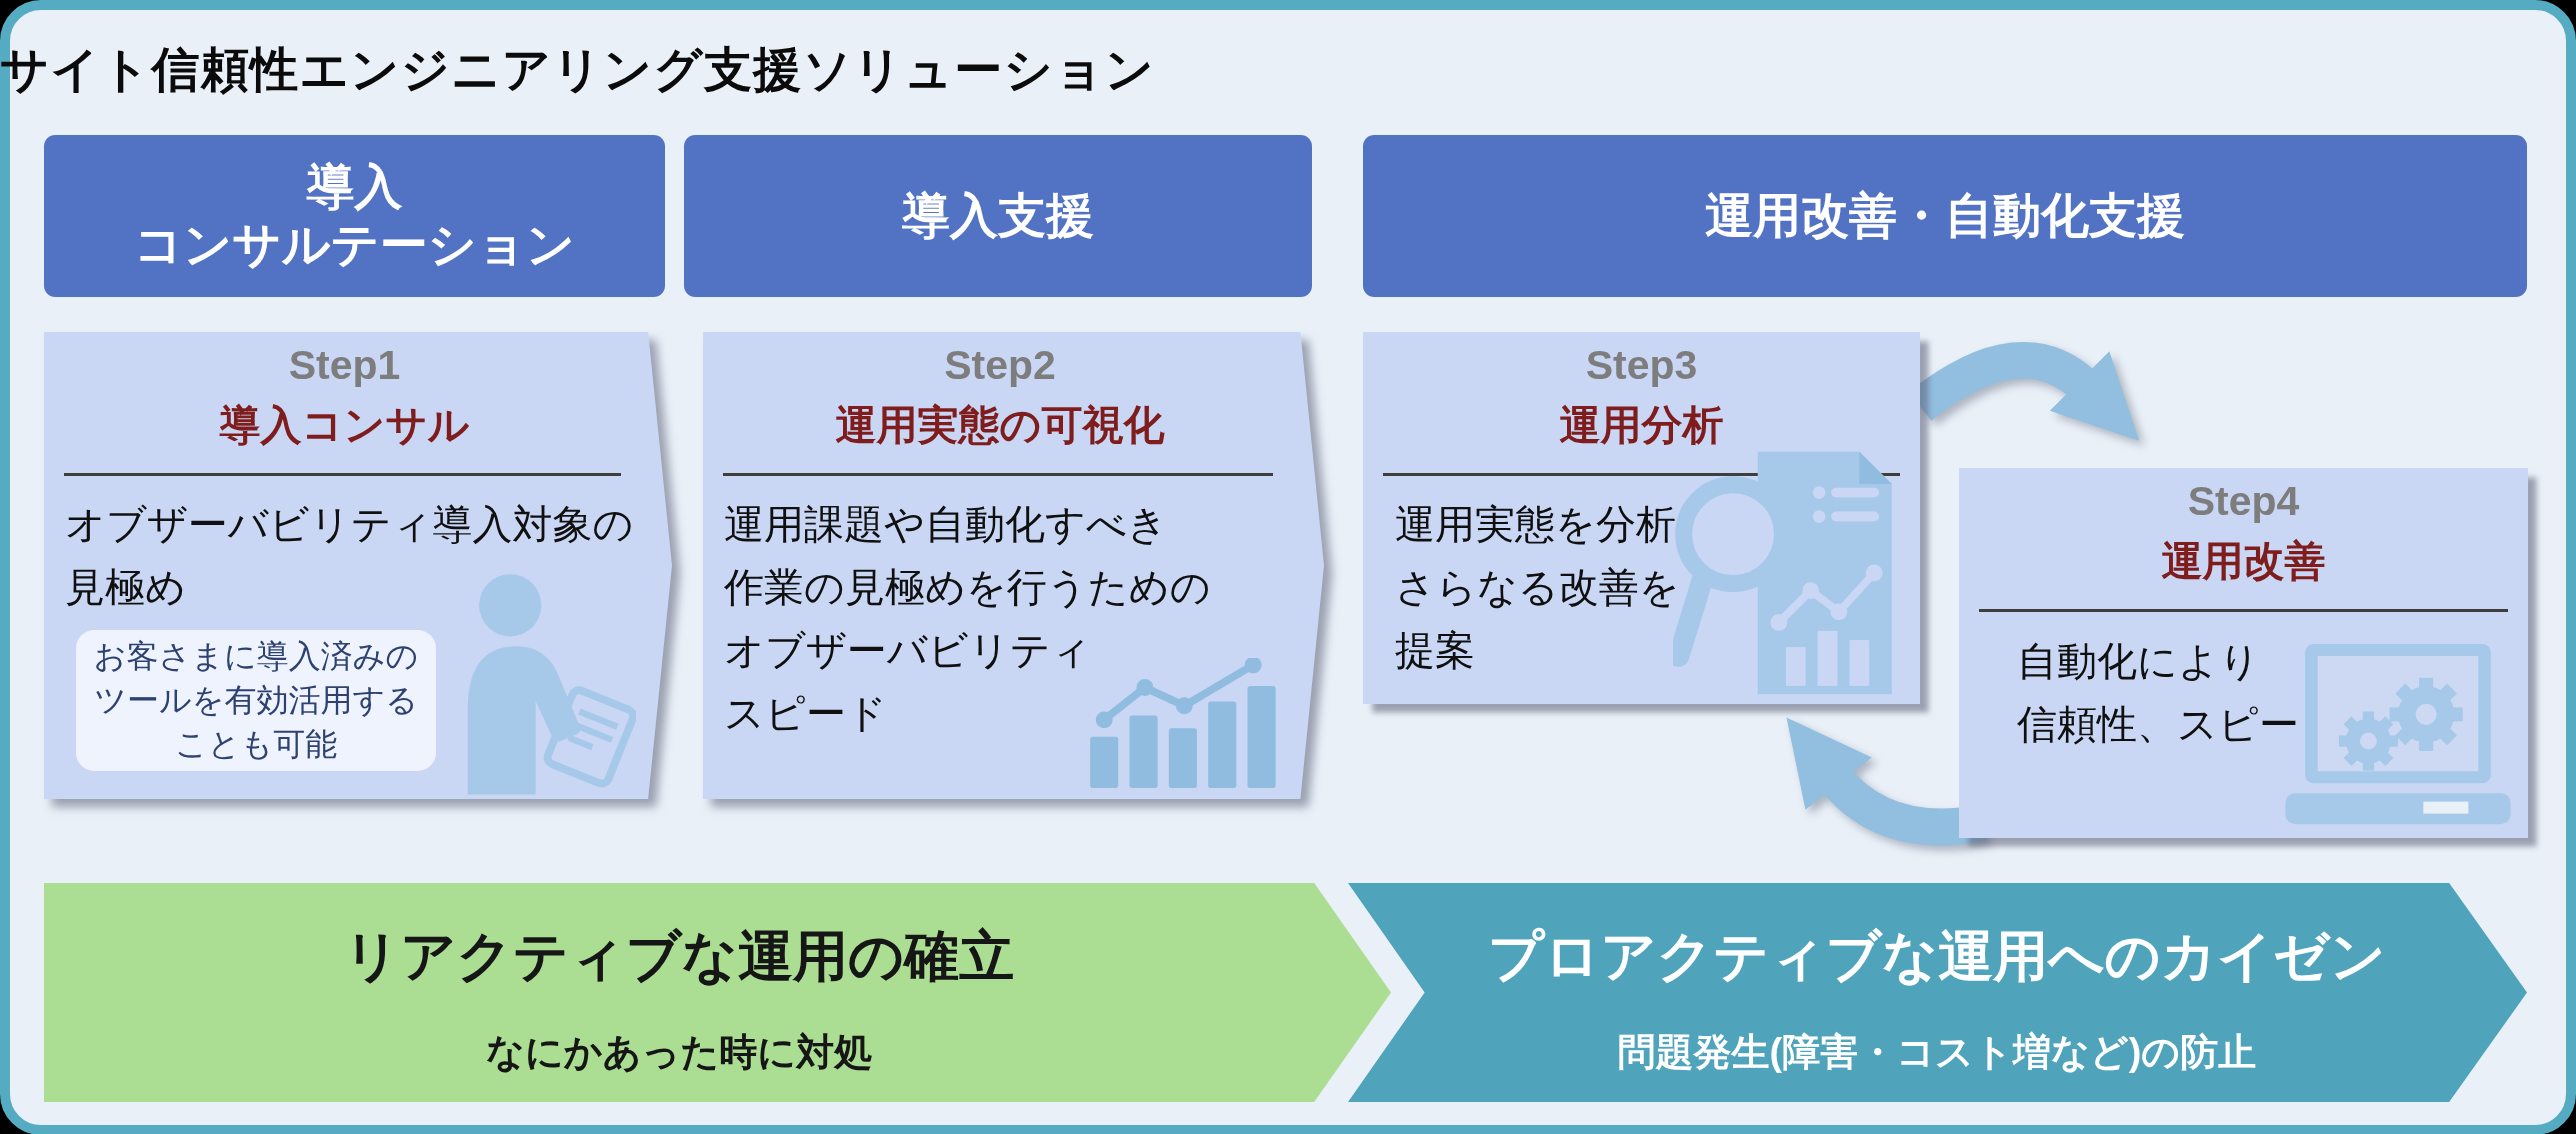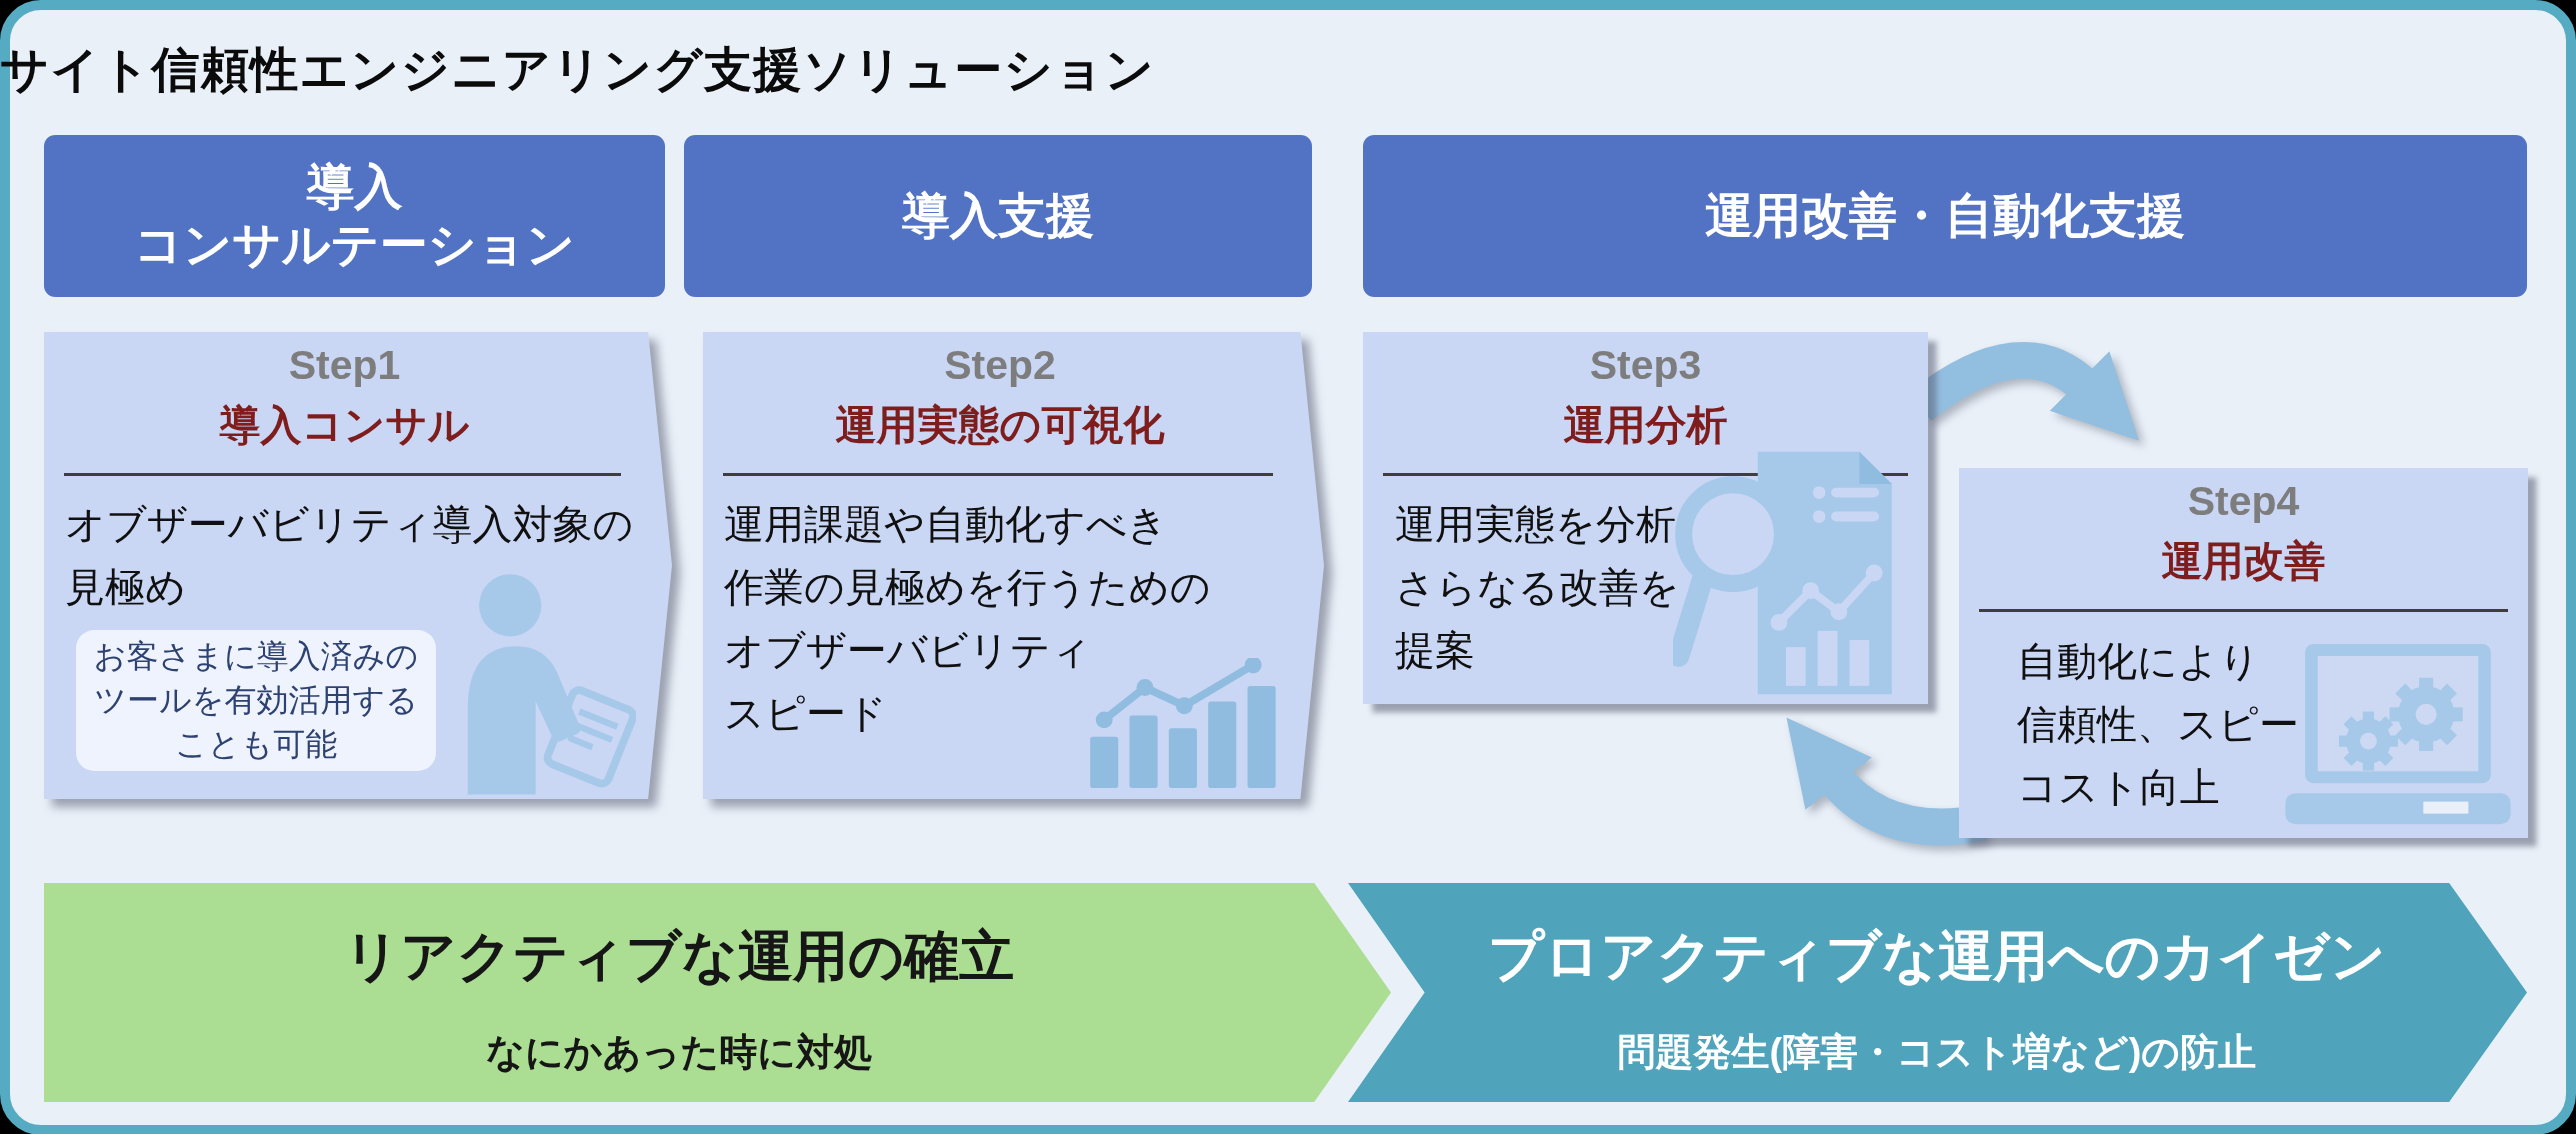--- a/index.html
+++ b/index.html
@@ -31,21 +31,21 @@
   
   .flow{position:absolute;left:0;top:0;z-index:1;filter:drop-shadow(5.6px 5.6px 4.2px rgba(60,70,90,.35));}
 
   
   .penta-wrap{position:absolute;z-index:2;filter:drop-shadow(8.5px 8.5px 5px rgba(90,95,115,.55));}
   .penta{position:relative;width:100%;height:100%;background:#c9d6f4;
          clip-path:polygon(0 0,96.2% 0,100% 50%,96.2% 100%,0 100%);}
   #step1w{left:44px;top:332px;width:628px;height:467px;}
   #step2w{left:703px;top:332px;width:621px;height:467px;}
   .rectstep{position:absolute;background:#c9d6f4;z-index:2;box-shadow:8.5px 8.5px 5.6px rgba(90,95,115,.55);}
-  #step3{left:1363px;top:332px;width:557px;height:372px;padding-left:8px;}
+  #step3{left:1363px;top:332px;width:557px;height:372px;}
   #step4{left:1959px;top:468px;width:569px;height:370px;}
 
   .step-label{position:absolute;top:10px;left:0;right:0;text-align:center;
               font-size:41px;font-weight:bold;color:#7d7d7d;}
   .penta .step-label{right:27px;}
   .step-title{position:absolute;top:66px;left:0;right:0;text-align:center;
               font-size:41px;font-weight:bold;color:#7f1d1d;}
   .penta .step-title{right:27px;}
   .divider{position:absolute;top:141px;height:2.8px;background:#3e3e3e;left:20px;right:20px;}
   .penta .divider{right:51px;}
@@ -195,21 +195,20 @@
   </svg>
 </div>
 
 <div class="rectstep" id="step4">
   <div class="step-label">Step4</div>
   <div class="step-title">運用改善</div>
   <div class="divider"></div>
   <div class="step-body">
     <div>自動化により</div>
     <div>信頼性、スピード、</div>
-    <div>コスト向上</div>
   </div>
   <svg class="icon" id="icon-laptop" width="226" height="190" viewBox="0 0 320 270">
     <rect x="28" y="0" width="264" height="198" rx="12" fill="#a6c9e9"></rect>
     <rect x="46" y="17" width="228" height="164" fill="#cdd9f3"></rect>
     <g fill="#a6c9e9">
       <g transform="translate(118,138)">
         <rect x="-8" y="-42" width="16" height="84"></rect>
         <rect x="-8" y="-42" width="16" height="84" transform="rotate(45)"></rect>
         <rect x="-8" y="-42" width="16" height="84" transform="rotate(90)"></rect>
         <rect x="-8" y="-42" width="16" height="84" transform="rotate(135)"></rect>

